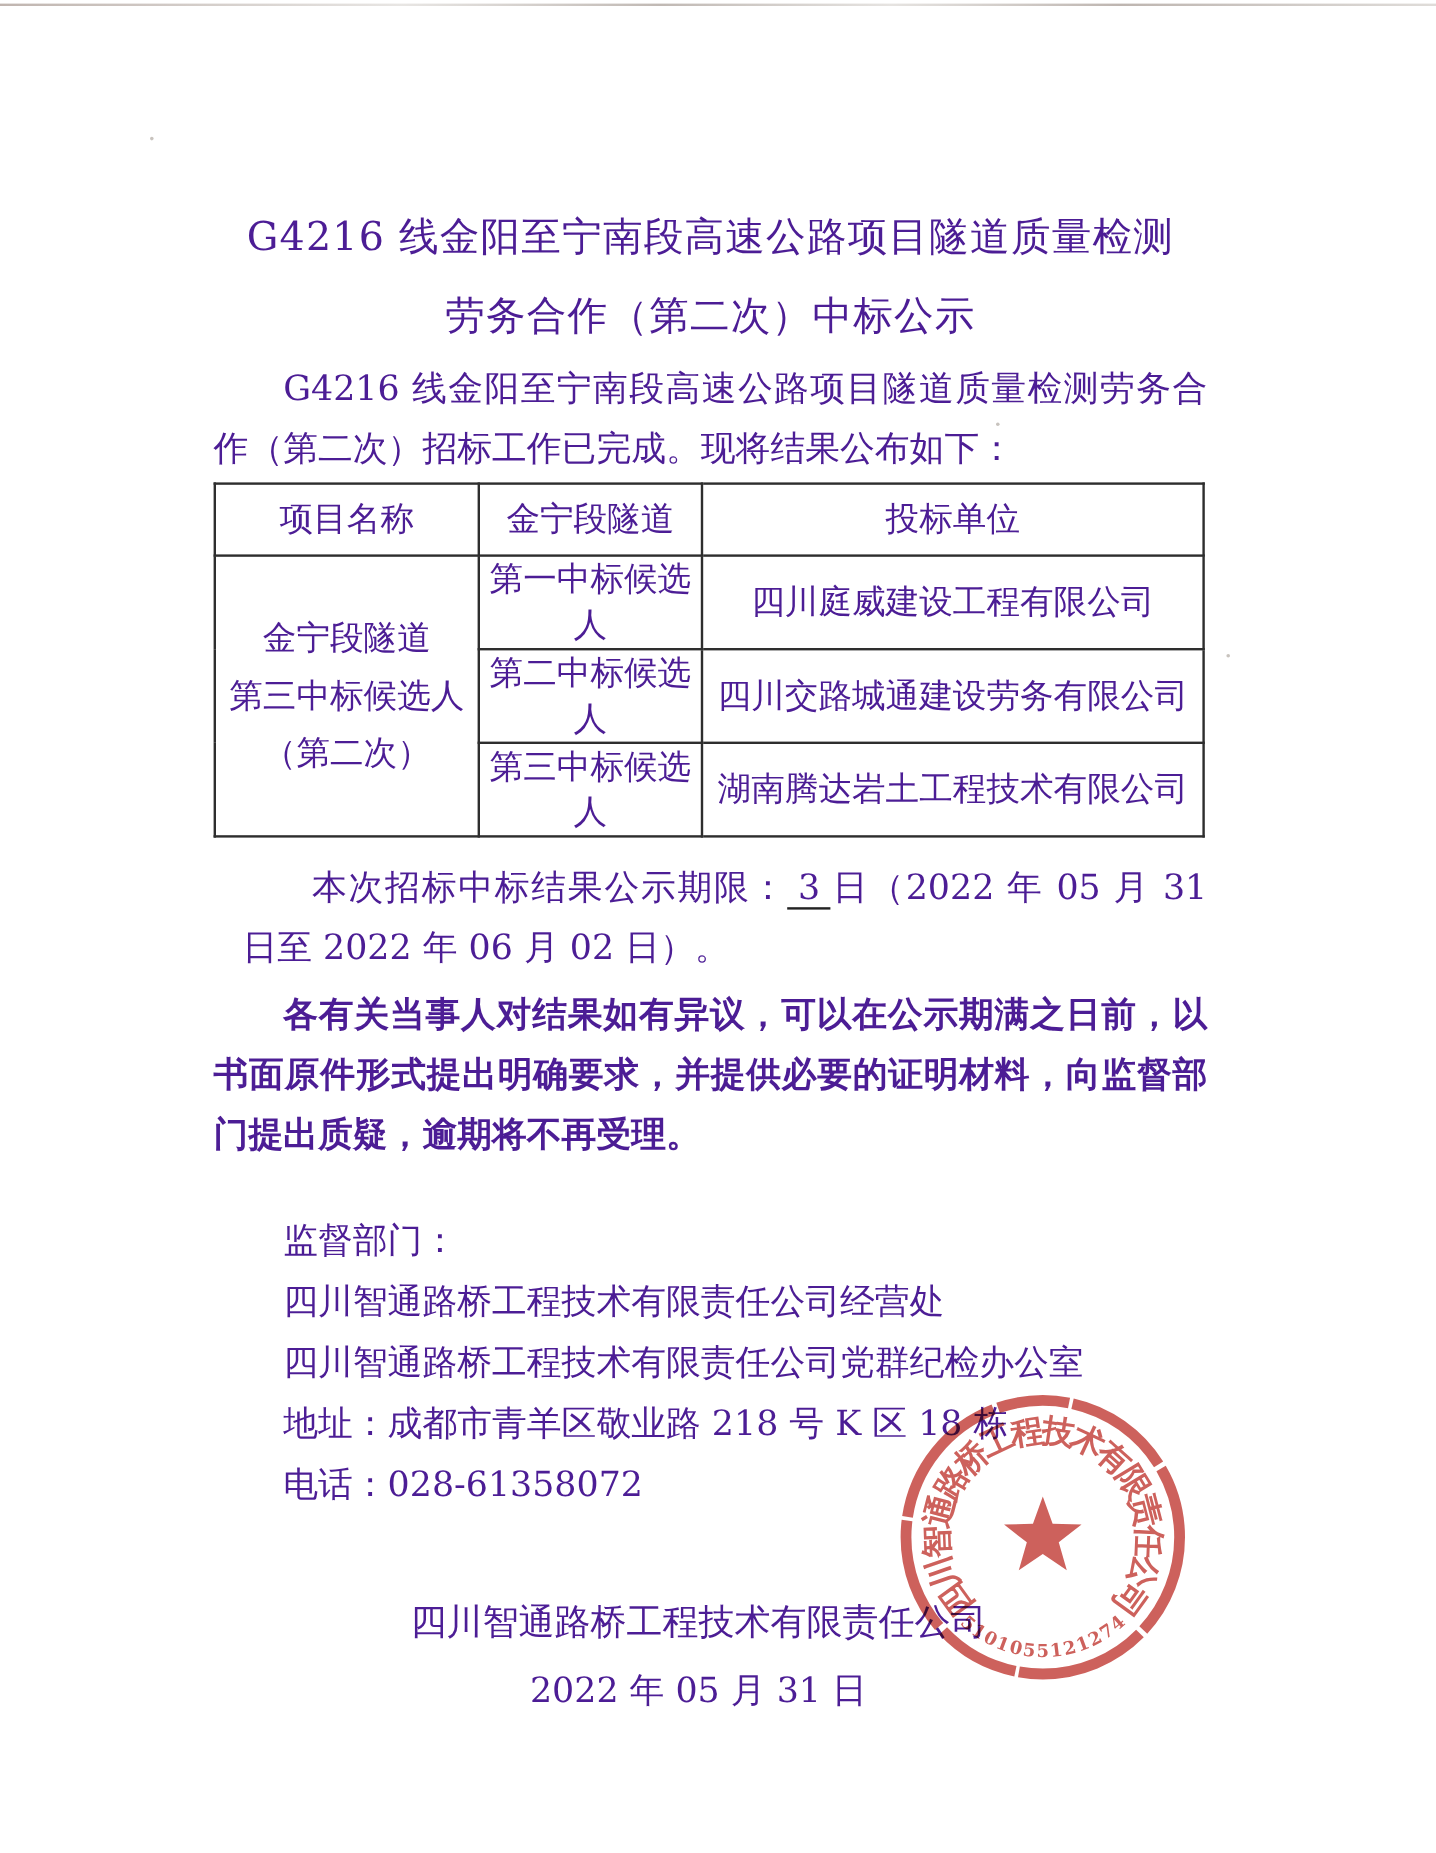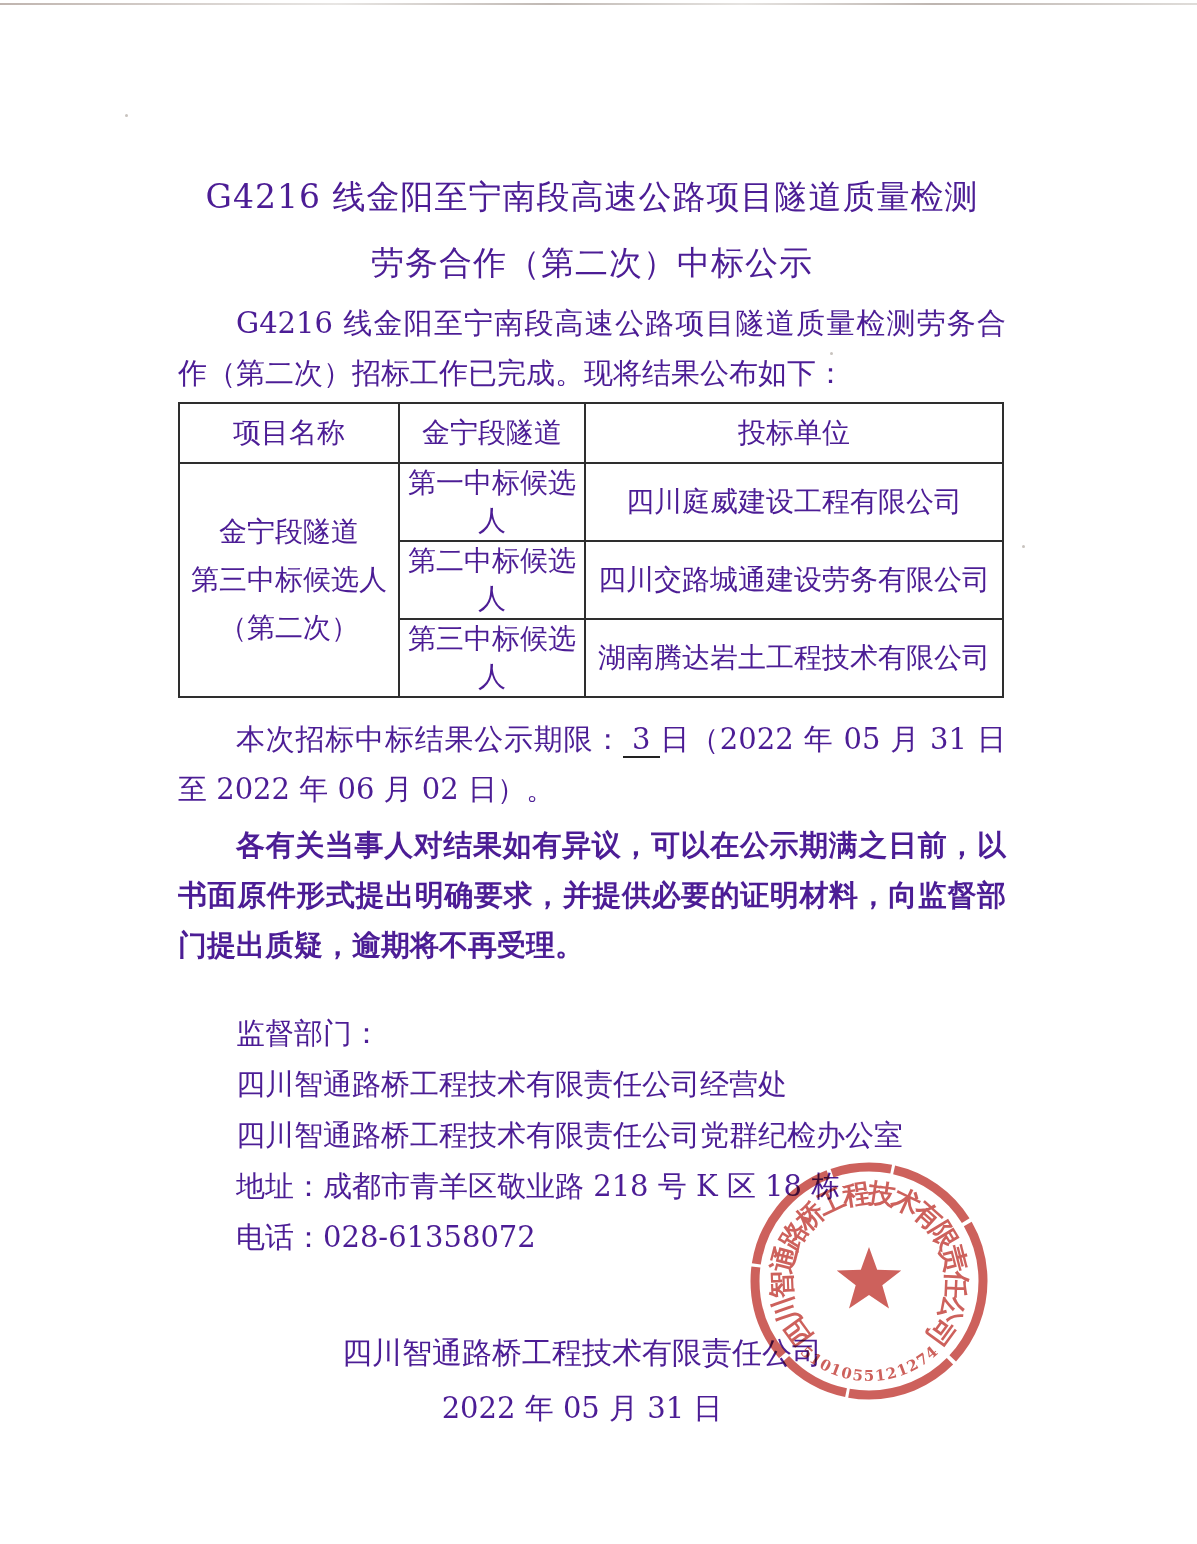--- a/index.html
+++ b/index.html
@@ -67,21 +67,21 @@
     font-weight: normal;
     padding: 0;
   }
   .col-project { width: 220px; }
   .col-rank    { width: 186px; }
   .col-bidder  { width: 418px; }
   .bid-table thead th { height: 58px; }
   .bid-table tbody td { height: 54px; }
   .project-cell { line-height: 48px; }
   .project-line { display: block; }
-  .publicity { margin-top: 16px; }
+  .publicity { margin-top: 16px; margin-left: 24px; }
   .underlined {
     border-bottom: 2px solid #222;
     padding: 0 9px;
   }
   .objection { margin-top: 6px; font-weight: bold; }
   .supervision {
     margin-top: 38px;
     padding-left: 2em;
     font-size: 29px;
     line-height: 51px;

